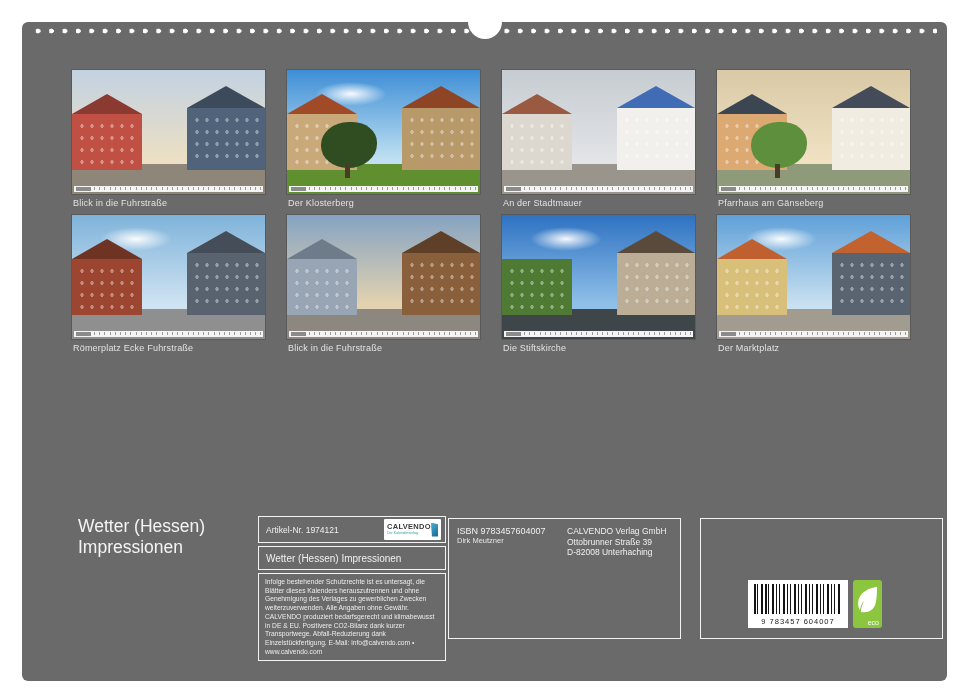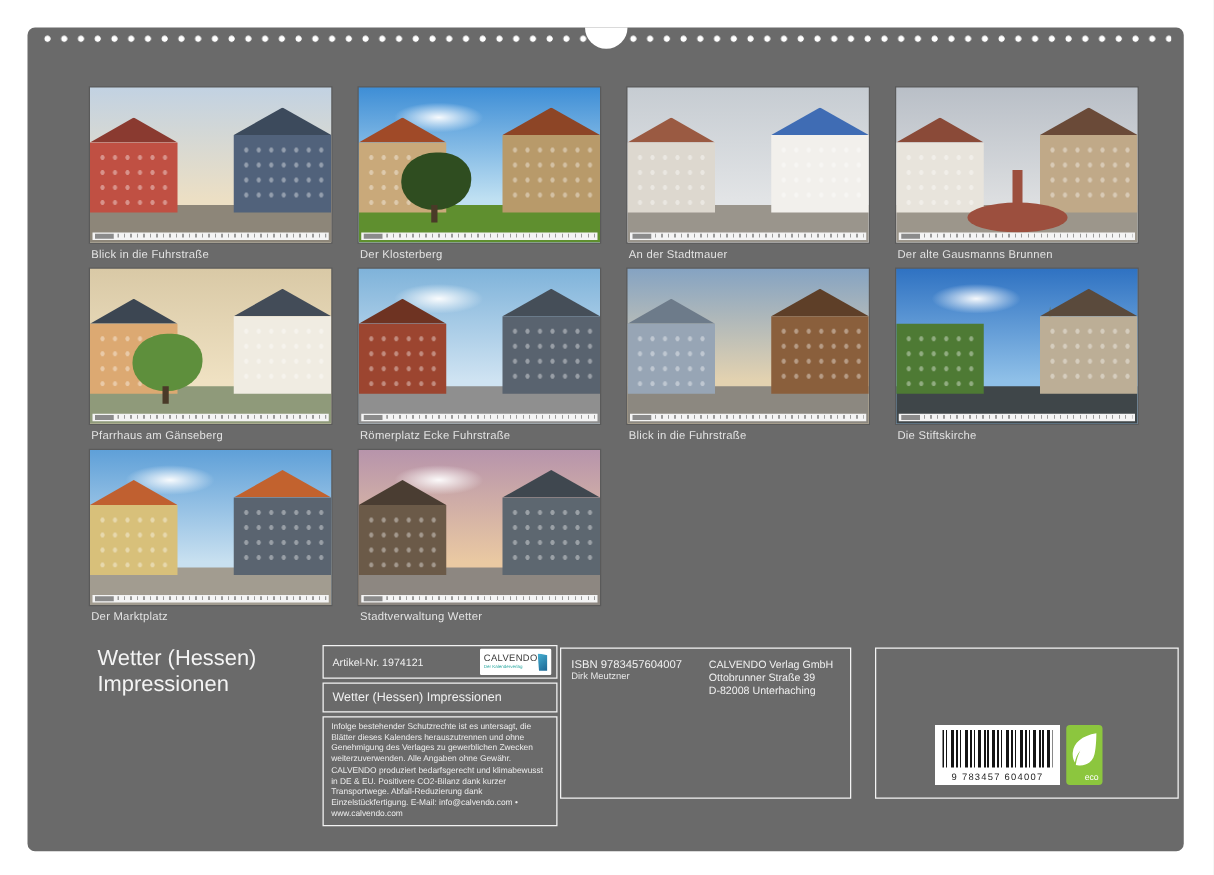--- a/index.html
+++ b/index.html
@@ -50,21 +50,21 @@
   .title{position:absolute;left:56px;top:494px;font-size:17.5px;line-height:1.18;color:#f4f4f4;}
   .mid{position:absolute;left:236px;top:494px;width:188px;}
   .ibox{border:1px solid rgba(255,255,255,.92);margin-bottom:3px;color:#f0f0f0;box-sizing:border-box;}
   .box1{height:27px;display:flex;align-items:center;justify-content:space-between;padding:0 4px 0 7px;font-size:8.5px;}
   .box2{height:24px;display:flex;align-items:center;padding:0 7px;font-size:10px;}
   .box3{padding:4px 6px;}
   .legal{margin:0;font-size:6.7px;line-height:1.3;color:#ececec;}
   .logo{background:#ffffff;border-radius:1px;height:21px;width:57px;display:flex;
     align-items:center;justify-content:space-between;padding:0 3px;box-sizing:border-box;}
   .logo-text{display:flex;flex-direction:column;line-height:1;}
-  .brand{font-size:7.5px;font-weight:normal;color:#3a3a3a;letter-spacing:.3px;}
+  .brand{font-size:7.5px;font-weight:bold;color:#3a3a3a;letter-spacing:.3px;}
   .tagline{font-size:3.6px;color:#2aa8a0;margin-top:1px;}
   .logo-icon{display:block;width:10px;height:14px;
     background:linear-gradient(140deg,#46b0d2 0%,#1b6492 100%);
     clip-path:polygon(0 0,100% 12%,100% 100%,14% 100%);}
   .rbox{position:absolute;left:426px;top:496px;width:233px;height:121px;box-sizing:border-box;
     border:1px solid rgba(255,255,255,.92);display:flex;padding:7px 8px;color:#f0f0f0;}
   .rb-left{width:110px;}
   .isbn{font-size:9px;}
   .author{font-size:7.5px;margin-top:0;color:#e6e6e6;}
   .publisher{font-size:8.5px;line-height:1.25;}
@@ -120,33 +120,20 @@
       <div class="ground" style="background: rgb(154, 149, 140);"></div>
       <div class="bld bld-l" style="background: rgb(221, 216, 207);"></div>
       <div class="roof roof-l" style="background: rgb(154, 90, 66);"></div>
       <div class="bld bld-r" style="background: rgb(242, 240, 236);"></div>
       <div class="roof roof-r" style="background: rgb(63, 108, 180);"></div>
       <div class="strip"></div>
     </div>
     <figcaption class="caption">An der Stadtmauer</figcaption>
   </figure>
       <figure class="thumb">
-    <div class="photo" style="background: linear-gradient(rgb(185, 191, 199) 0%, rgb(220, 222, 224) 72%);">
-
-      <div class="feature feat-fountain" style="background: rgb(156, 79, 62);"></div>
-      <div class="ground" style="background: rgb(156, 150, 139);"></div>
-      <div class="bld bld-l" style="background: rgb(232, 228, 220);"></div>
-      <div class="roof roof-l" style="background: rgb(138, 74, 56);"></div>
-      <div class="bld bld-r" style="background: rgb(192, 169, 136);"></div>
-      <div class="roof roof-r" style="background: rgb(106, 74, 56);"></div>
-      <div class="strip"></div>
-    </div>
-    <figcaption class="caption">Der alte Gausmanns Brunnen</figcaption>
-  </figure>
-      <figure class="thumb">
     <div class="photo" style="background: linear-gradient(rgb(217, 201, 166) 0%, rgb(239, 225, 194) 72%);">
 
       <div class="feature feat-tree" style="background: rgb(94, 143, 60);"></div>
       <div class="ground" style="background: rgb(143, 154, 122);"></div>
       <div class="bld bld-l" style="background: rgb(220, 169, 114);"></div>
       <div class="roof roof-l" style="background: rgb(60, 70, 82);"></div>
       <div class="bld bld-r" style="background: rgb(240, 236, 226);"></div>
       <div class="roof roof-r" style="background: rgb(67, 76, 88);"></div>
       <div class="strip"></div>
     </div>
@@ -195,33 +182,20 @@
       <div class="cloud"></div>
 
       <div class="ground" style="background: rgb(162, 156, 144);"></div>
       <div class="bld bld-l" style="background: rgb(216, 192, 122);"></div>
       <div class="roof roof-l" style="background: rgb(192, 96, 48);"></div>
       <div class="bld bld-r" style="background: rgb(90, 100, 112);"></div>
       <div class="roof roof-r" style="background: rgb(194, 98, 46);"></div>
       <div class="strip"></div>
     </div>
     <figcaption class="caption">Der Marktplatz</figcaption>
-  </figure>
-      <figure class="thumb">
-    <div class="photo" style="background: linear-gradient(rgb(183, 148, 171) 0%, rgb(234, 201, 162) 72%);">
-      <div class="cloud"></div>
-
-      <div class="ground" style="background: rgb(141, 135, 129);"></div>
-      <div class="bld bld-l" style="background: rgb(107, 90, 72);"></div>
-      <div class="roof roof-l" style="background: rgb(74, 61, 50);"></div>
-      <div class="bld bld-r" style="background: rgb(93, 103, 112);"></div>
-      <div class="roof roof-r" style="background: rgb(63, 71, 79);"></div>
-      <div class="strip"></div>
-    </div>
-    <figcaption class="caption">Stadtverwaltung Wetter</figcaption>
   </figure>
     </div>
 
   <div class="title pre-line">Wetter (Hessen)
 Impressionen</div>
 
   <div class="mid">
     <div class="ibox box1">
       <span>Artikel-Nr. 1974121</span>
       <div class="logo">

